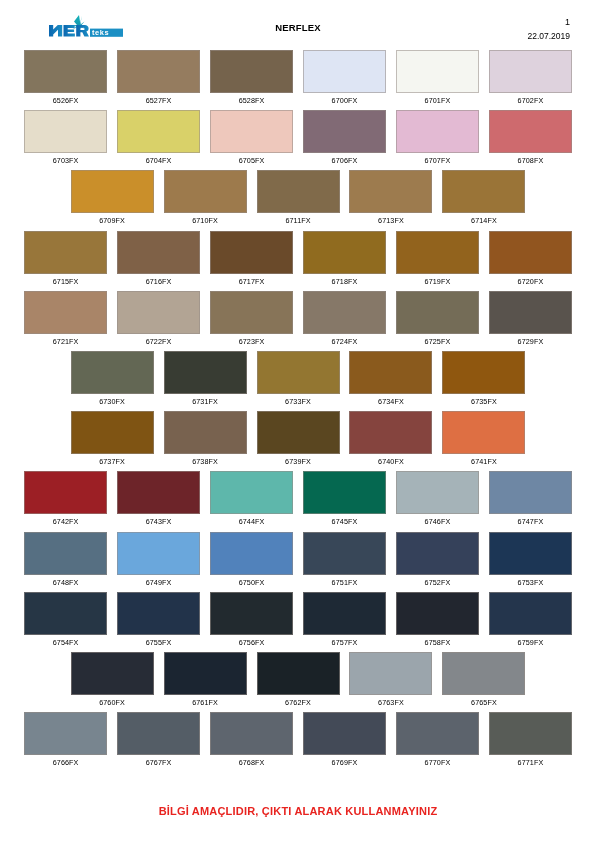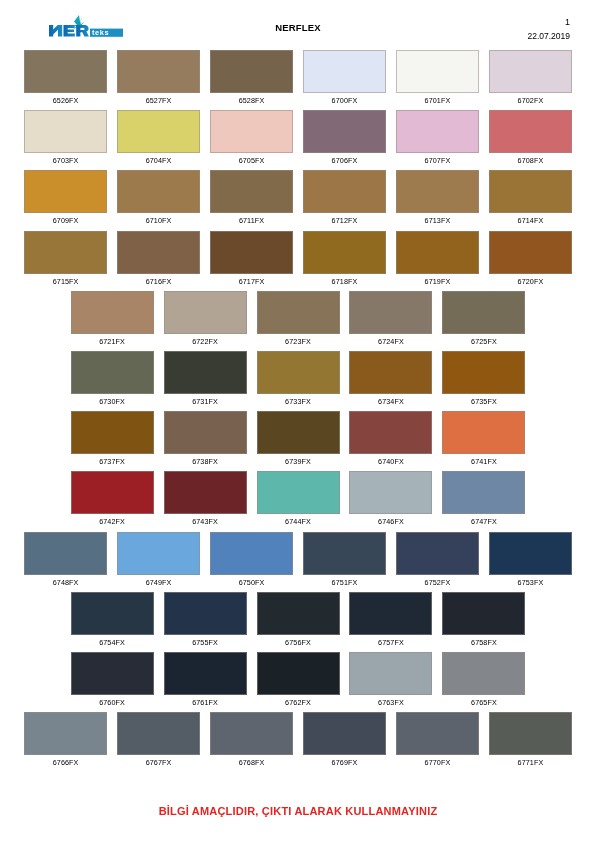--- a/index.html
+++ b/index.html
@@ -207,24 +207,20 @@
       </div>
       <div class="swatch-cell">
         <div class="swatch-chip" style="background: rgb(157, 122, 76);"></div>
         <div class="swatch-label">6710FX</div>
       </div>
       <div class="swatch-cell">
         <div class="swatch-chip" style="background: rgb(128, 106, 74);"></div>
         <div class="swatch-label">6711FX</div>
       </div>
       <div class="swatch-cell">
-        <div class="swatch-chip" style="background: rgb(156, 118, 70);"></div>
-        <div class="swatch-label">6712FX</div>
-      </div>
-      <div class="swatch-cell">
         <div class="swatch-chip" style="background: rgb(157, 123, 78);"></div>
         <div class="swatch-label">6713FX</div>
       </div>
       <div class="swatch-cell">
         <div class="swatch-chip" style="background: rgb(154, 116, 55);"></div>
         <div class="swatch-label">6714FX</div>
       </div>
     </div>
     <div class="swatch-row">
       <div class="swatch-cell">
@@ -266,20 +262,24 @@
         <div class="swatch-label">6723FX</div>
       </div>
       <div class="swatch-cell">
         <div class="swatch-chip" style="background: rgb(134, 120, 104);"></div>
         <div class="swatch-label">6724FX</div>
       </div>
       <div class="swatch-cell">
         <div class="swatch-chip" style="background: rgb(116, 108, 87);"></div>
         <div class="swatch-label">6725FX</div>
       </div>
+      <div class="swatch-cell">
+        <div class="swatch-chip" style="background: rgb(89, 83, 77);"></div>
+        <div class="swatch-label">6729FX</div>
+      </div>
     </div>
     <div class="swatch-row">
       <div class="swatch-cell">
         <div class="swatch-chip" style="background: rgb(99, 103, 84);"></div>
         <div class="swatch-label">6730FX</div>
       </div>
       <div class="swatch-cell">
         <div class="swatch-chip" style="background: rgb(56, 60, 51);"></div>
         <div class="swatch-label">6731FX</div>
       </div>
@@ -325,20 +325,24 @@
       </div>
       <div class="swatch-cell">
         <div class="swatch-chip" style="background: rgb(109, 36, 41);"></div>
         <div class="swatch-label">6743FX</div>
       </div>
       <div class="swatch-cell">
         <div class="swatch-chip" style="background: rgb(94, 183, 171);"></div>
         <div class="swatch-label">6744FX</div>
       </div>
       <div class="swatch-cell">
+        <div class="swatch-chip" style="background: rgb(5, 104, 80);"></div>
+        <div class="swatch-label">6745FX</div>
+      </div>
+      <div class="swatch-cell">
         <div class="swatch-chip" style="background: rgb(165, 179, 184);"></div>
         <div class="swatch-label">6746FX</div>
       </div>
       <div class="swatch-cell">
         <div class="swatch-chip" style="background: rgb(110, 135, 164);"></div>
         <div class="swatch-label">6747FX</div>
       </div>
     </div>
     <div class="swatch-row">
       <div class="swatch-cell">
@@ -379,20 +383,24 @@
         <div class="swatch-chip" style="background: rgb(34, 42, 47);"></div>
         <div class="swatch-label">6756FX</div>
       </div>
       <div class="swatch-cell">
         <div class="swatch-chip" style="background: rgb(30, 41, 53);"></div>
         <div class="swatch-label">6757FX</div>
       </div>
       <div class="swatch-cell">
         <div class="swatch-chip" style="background: rgb(34, 38, 47);"></div>
         <div class="swatch-label">6758FX</div>
+      </div>
+      <div class="swatch-cell">
+        <div class="swatch-chip" style="background: rgb(36, 53, 76);"></div>
+        <div class="swatch-label">6759FX</div>
       </div>
     </div>
     <div class="swatch-row">
       <div class="swatch-cell">
         <div class="swatch-chip" style="background: rgb(39, 44, 54);"></div>
         <div class="swatch-label">6760FX</div>
       </div>
       <div class="swatch-cell">
         <div class="swatch-chip" style="background: rgb(27, 37, 49);"></div>
         <div class="swatch-label">6761FX</div>

